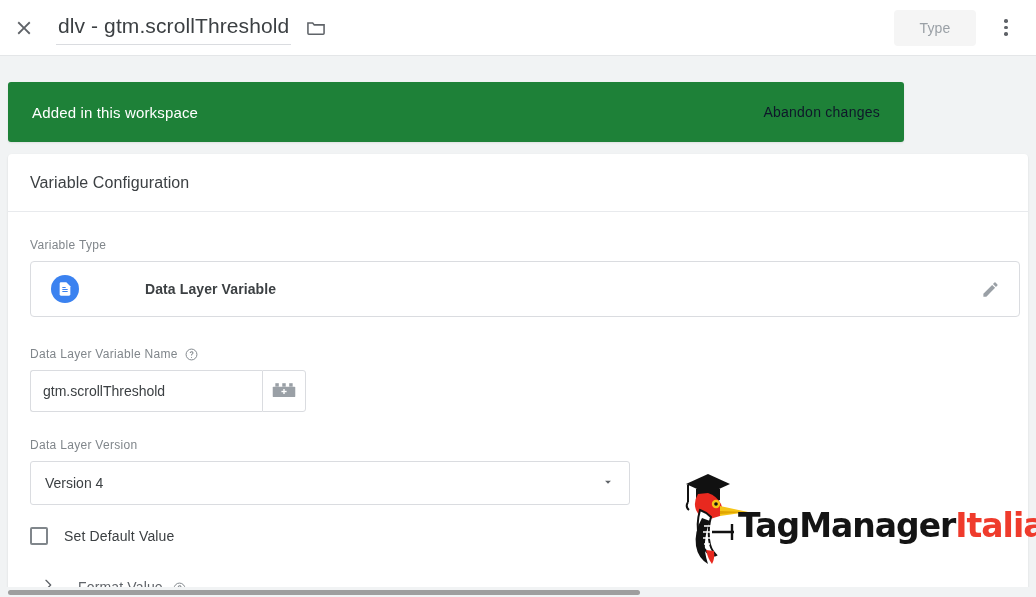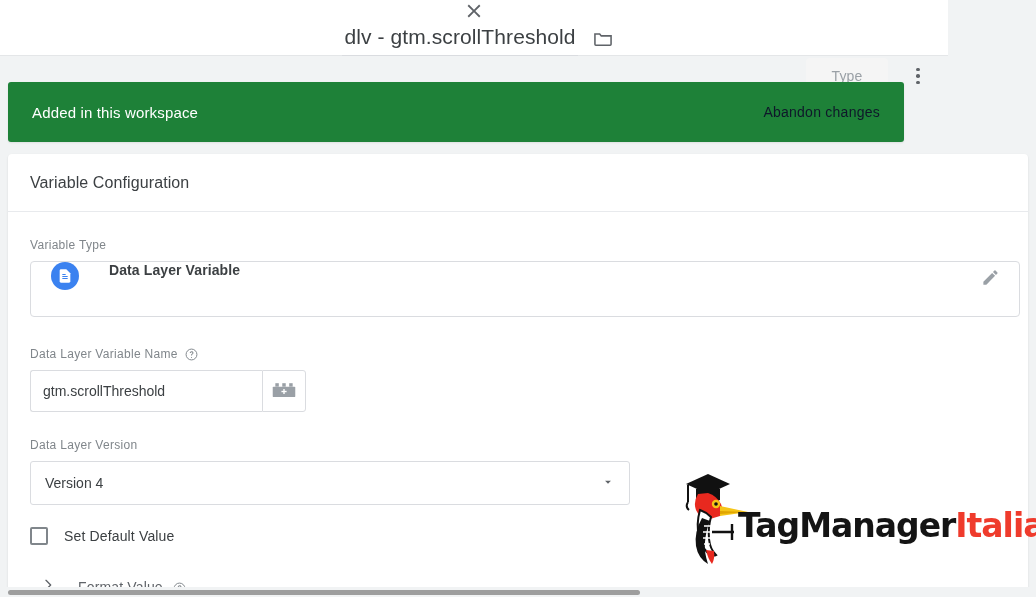--- a/index.html
+++ b/index.html
@@ -15,26 +15,25 @@
   #app {
     position: relative;
     width: 1036px; height: 597px;
     background: #f1f3f4;
   }
 
   
   .header {
     position: absolute;
     top: 0; left: 0;
-    width: 948px; height: 56px;
+    width: 1036px; height: 56px;
     background: #ffffff;
     border-bottom: 1px solid #e4e6e8;
     display: flex;
     align-items: center;
-    flex-direction: column;
   }
   .close-btn {
     width: 48px; height: 48px;
     margin-left: 0px;
     display: flex; align-items: center; justify-content: center;
     cursor: pointer;
     border-radius: 50%;
   }
   .close-btn svg { display: block; }
 
@@ -157,23 +156,25 @@
     margin-bottom: 9px;
   }
 
   
   .vartype-box {
     position: relative;
     height: 56px;
     border: 1px solid #dadce0;
     border-radius: 4px;
     display: flex;
+    align-items: center;
     padding: 0 14px 0 20px;
     background: #fff;
     cursor: pointer;
+    gap: 36px;
   }
   .vartype-icon {
     width: 28px; height: 28px;
     border-radius: 50%;
     background: #3b82f0;
     display: flex; align-items: center; justify-content: center;
     flex: 0 0 auto;
   }
   .vartype-label {
     margin-left: 30px;

